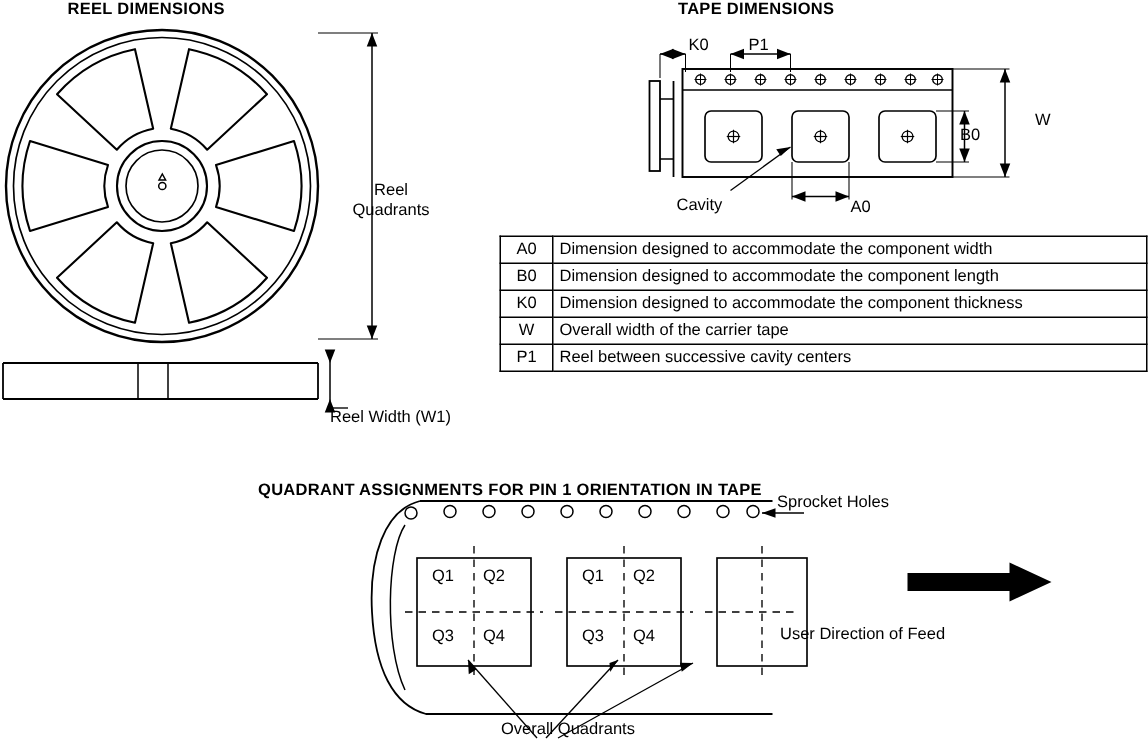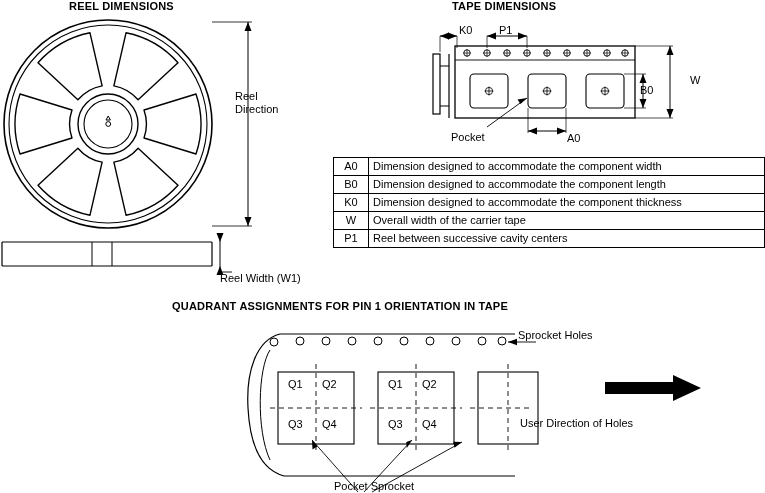--- a/index.html
+++ b/index.html
@@ -9,21 +9,21 @@
   .ttl{font-size:11px;font-weight:bold;letter-spacing:0.2px;}
   .lbl{font-size:11px;}
   svg{display:block;overflow:visible;}
   table.dimtable{border-collapse:collapse;font-size:11px;}
   table.dimtable td{border:1px solid #000;padding:1px 4px;line-height:15px;}
   table.dimtable td.key{text-align:center;width:26px;}
 </style>
 </head>
 <body>
 
-<div class="abs ttl" style="left:45px;top:0px;margin-left:24px;">REEL DIMENSIONS</div>
+<div class="abs ttl" style="left:45px;top:0px;">REEL DIMENSIONS</div>
 
 <div class="abs" style="left:0px;top:14px;">
   <svg width="300" height="265" viewBox="0 0 300 265">
 
     <circle cx="108" cy="110" r="104" fill="#ffffff" stroke="#000" stroke-width="1.6"></circle>
     <circle cx="108" cy="110" r="99" fill="#ffffff" stroke="#000" stroke-width="1.1"></circle>
 
     <circle cx="108" cy="110" r="30" fill="#ffffff" stroke="#000" stroke-width="1.4"></circle>
     <circle cx="108" cy="110" r="24" fill="#ffffff" stroke="#000" stroke-width="1.1"></circle>
 
@@ -66,23 +66,23 @@
     <line x1="92" y1="228" x2="92" y2="252" stroke="#000" stroke-width="1"></line>
     <line x1="112" y1="228" x2="112" y2="252" stroke="#000" stroke-width="1"></line>
 
     <line x1="220" y1="224" x2="220" y2="256" stroke="#000" stroke-width="1"></line>
     <path d="M220,228 l-3.5,-9 l7,0 z" fill="#000"></path>
     <path d="M220,252 l-3.5,9 l7,0 z" fill="#000"></path>
     <line x1="220" y1="258" x2="232" y2="258" stroke="#000" stroke-width="0.9"></line>
   </svg>
 </div>
 
-<div class="abs lbl" style="left:235px;top:90px;line-height:13px;">
+<div class="abs lbl" style="left:235px;top:121px;line-height:13px;text-align:center;">
   <span>Reel</span><br>
-  <span>Direction</span>
+  <span>Quadrants</span>
 </div>
 
 <div class="abs lbl" style="left:220px;top:272px;">Reel Width (W1)</div>
 
 <div class="abs ttl" style="left:452px;top:0px;text-align:right;">TAPE DIMENSIONS</div>
 
 <div class="abs" style="left:415px;top:14px;">
   <svg width="350" height="135" viewBox="0 0 350 135">
 
     <rect x="18" y="40" width="7" height="60" fill="#ffffff" stroke="#000" stroke-width="1.2"></rect>
@@ -175,21 +175,21 @@
     <line x1="72" y1="113" x2="112" y2="84" stroke="#000" stroke-width="0.9"></line>
     <path d="M112,84 l-9.5,1.5 l3,4.5 z" fill="#000"></path>
   </svg>
 </div>
 
 <div class="abs lbl" style="left:459px;top:24px;">K0</div>
 <div class="abs lbl" style="left:499px;top:24px;">P1</div>
 <div class="abs lbl" style="left:690px;top:74px;">W</div>
 <div class="abs lbl" style="left:640px;top:84px;">B0</div>
 <div class="abs lbl" style="left:567px;top:132px;">A0</div>
-<div class="abs lbl" style="left:451px;top:131px;">Pocket</div>
+<div class="abs lbl" style="left:451px;top:131px;">Cavity</div>
 
 <div class="abs" style="left:333px;top:157px;">
   <table class="dimtable" style="width:432px;">
     <tbody>
       <tr>
         <td class="key">A0</td>
         <td>Dimension designed to accommodate the component width</td>
       </tr>
       <tr>
         <td class="key">B0</td>
@@ -204,21 +204,21 @@
         <td>Overall width of the carrier tape</td>
       </tr>
       <tr>
         <td class="key">P1</td>
         <td>Reel between successive cavity centers</td>
       </tr>
     </tbody>
   </table>
 </div>
 
-<div class="abs ttl" style="left:172px;top:300px;text-align:right;">QUADRANT ASSIGNMENTS FOR PIN 1 ORIENTATION IN TAPE</div>
+<div class="abs ttl" style="left:172px;top:321px;text-align:right;">QUADRANT ASSIGNMENTS FOR PIN 1 ORIENTATION IN TAPE</div>
 
 <div class="abs" style="left:240px;top:320px;">
   <svg width="290" height="165" viewBox="0 0 290 165">
 
     <path d="M40,14 L275,14" stroke="#000" stroke-width="1.2" fill="none"></path>
     <path d="M40,14 C 16,20 6,52 8,88 C 10,126 22,150 44,156 L 275,156" stroke="#000" stroke-width="1.2" fill="none"></path>
     <path d="M30,30 C 18,48 16,110 30,140" stroke="#000" stroke-width="1" fill="none"></path>
 
     <g fill="#ffffff" stroke="#000" stroke-width="1">
       <circle cx="34" cy="22" r="4"></circle>
@@ -264,20 +264,20 @@
 <div class="abs lbl" style="left:322px;top:378px;">Q2</div>
 <div class="abs lbl" style="left:288px;top:418px;">Q3</div>
 <div class="abs lbl" style="left:322px;top:418px;">Q4</div>
 
 <div class="abs lbl" style="left:388px;top:378px;">Q1</div>
 <div class="abs lbl" style="left:422px;top:378px;">Q2</div>
 <div class="abs lbl" style="left:388px;top:418px;">Q3</div>
 <div class="abs lbl" style="left:422px;top:418px;">Q4</div>
 
 <div class="abs lbl" style="left:518px;top:329px;">Sprocket Holes</div>
-<div class="abs lbl" style="left:334px;top:480px;">Pocket Sprocket</div>
+<div class="abs lbl" style="left:334px;top:480px;">Overall Quadrants</div>
 
 <div class="abs" style="left:605px;top:375px;">
   <svg width="100" height="26" viewBox="0 0 100 26">
     <path d="M0,7 L68,7 L68,0 L96,13 L68,26 L68,19 L0,19 Z" fill="#000"></path>
   </svg>
 </div>
-<div class="abs lbl" style="left:520px;top:417px;">User Direction of Holes</div>
+<div class="abs lbl" style="left:520px;top:417px;">User Direction of Feed</div>
 
 </body></html>

